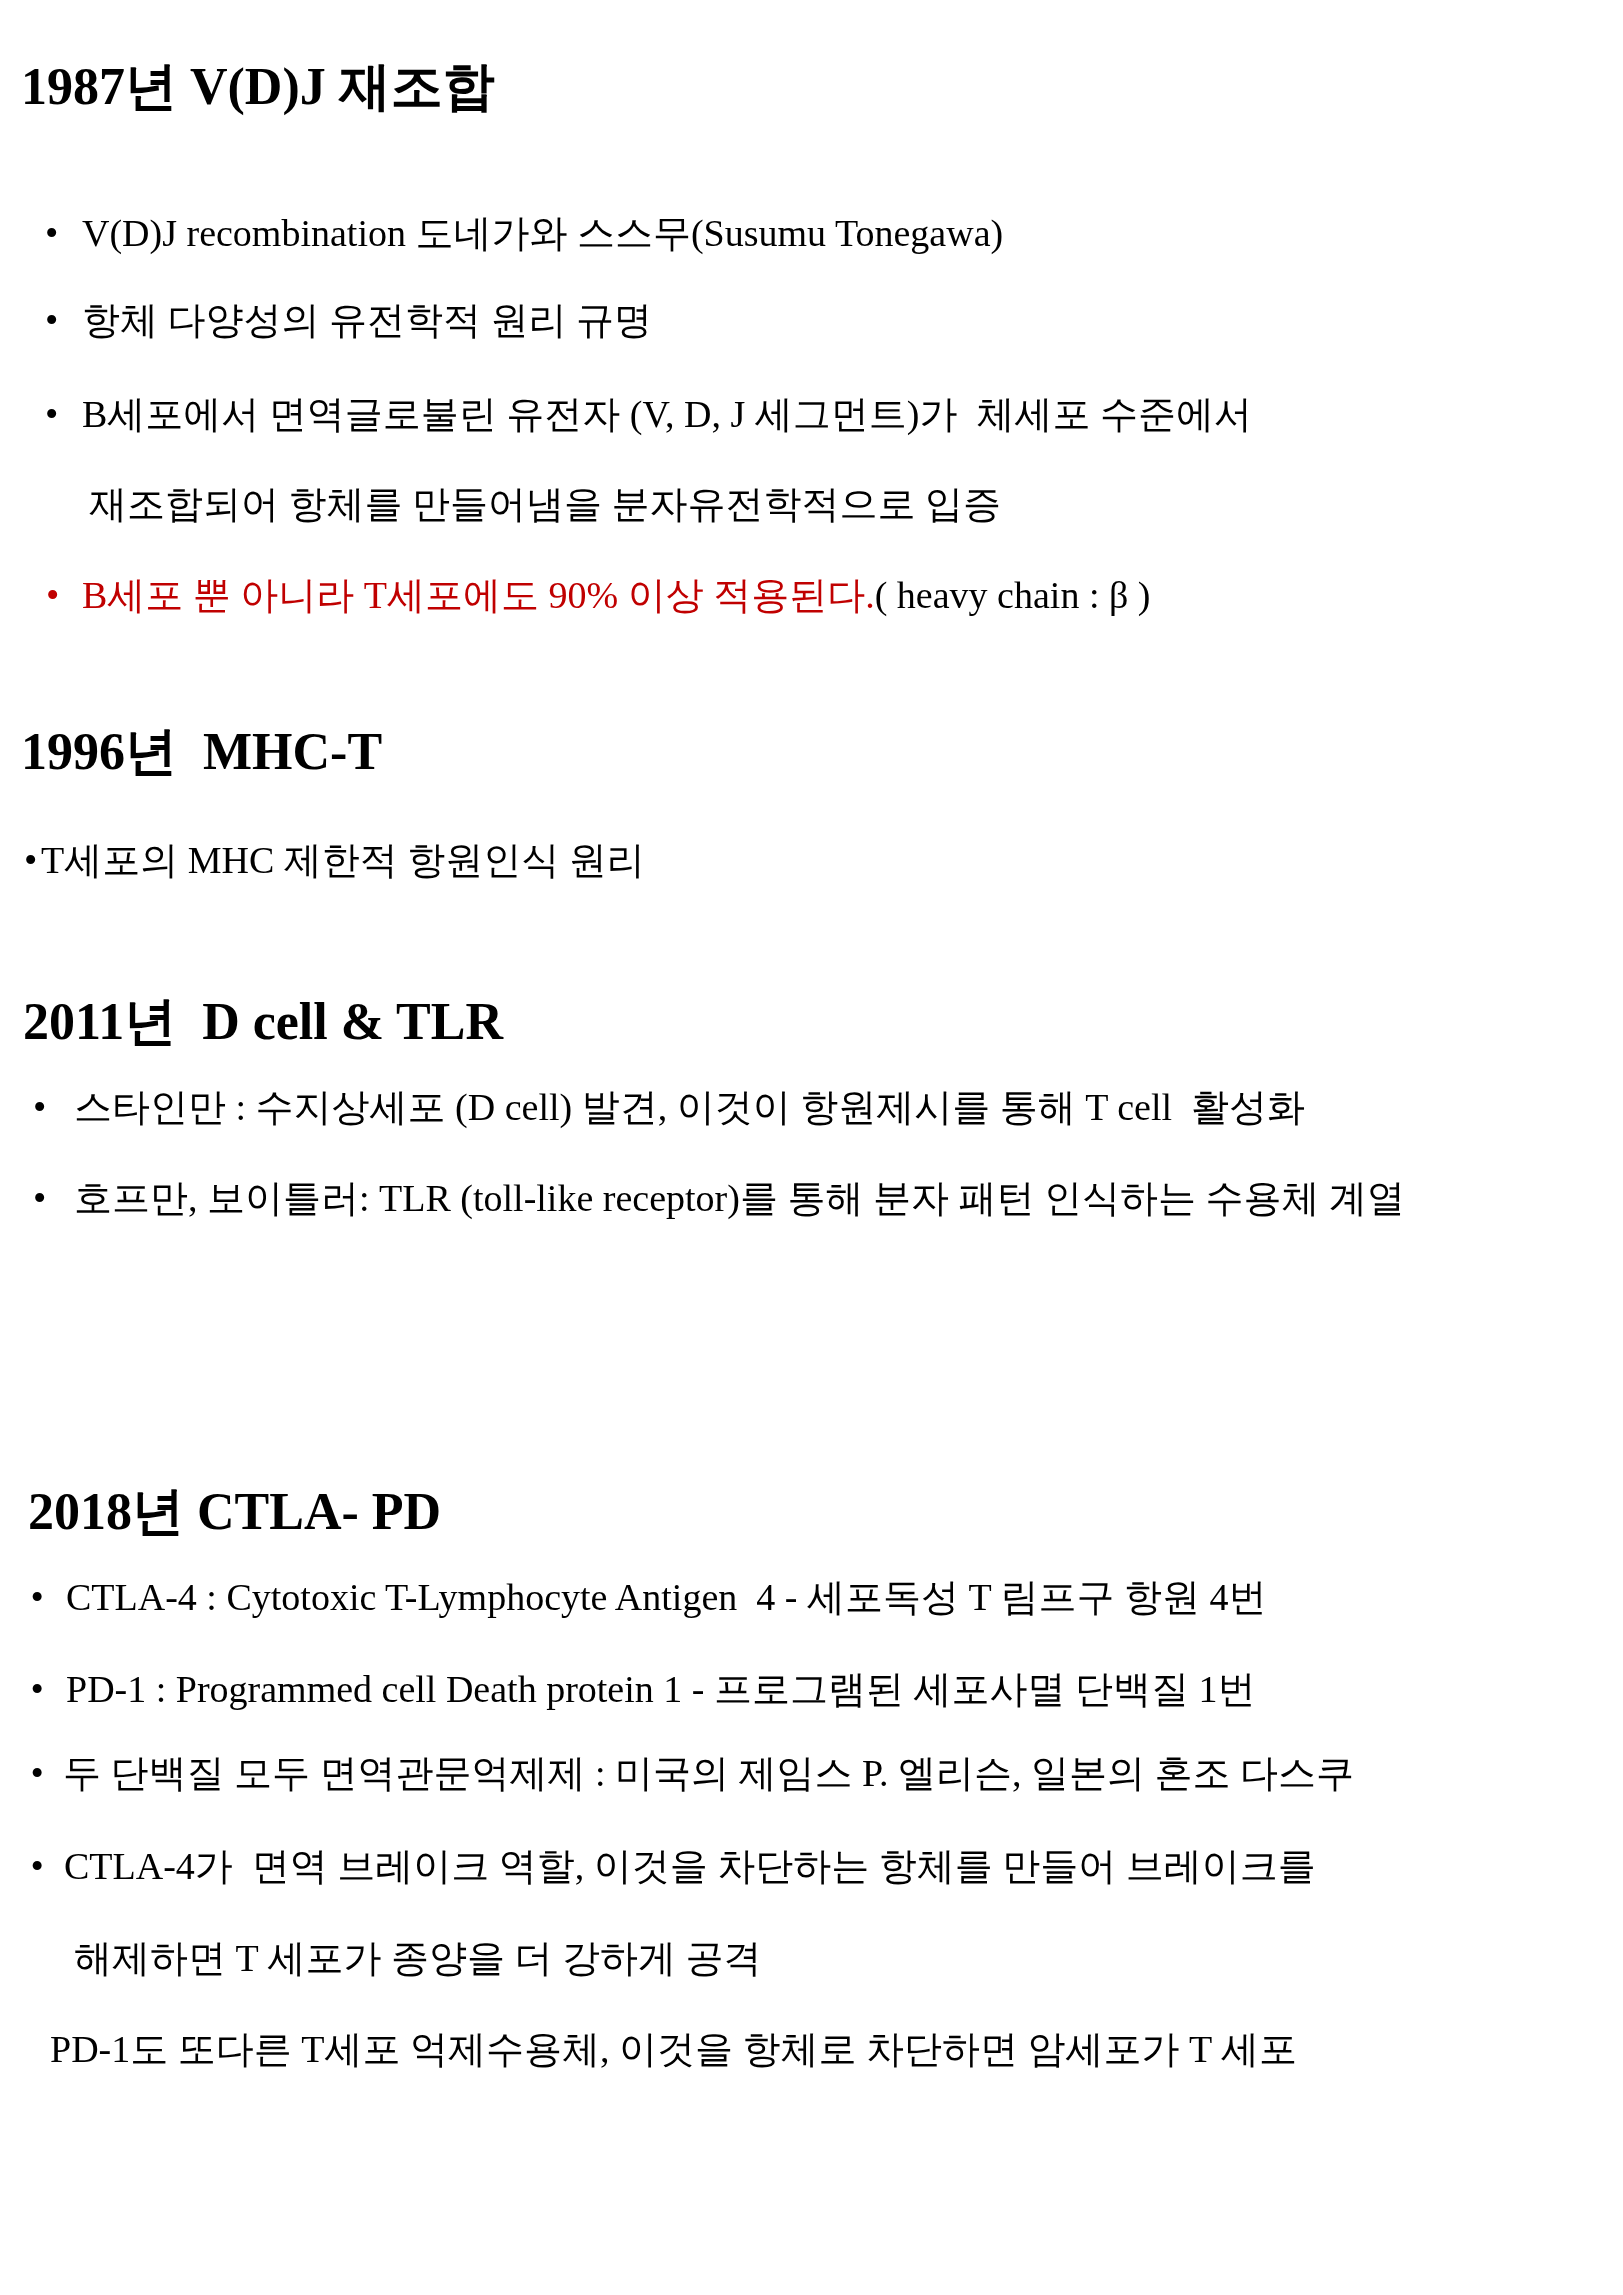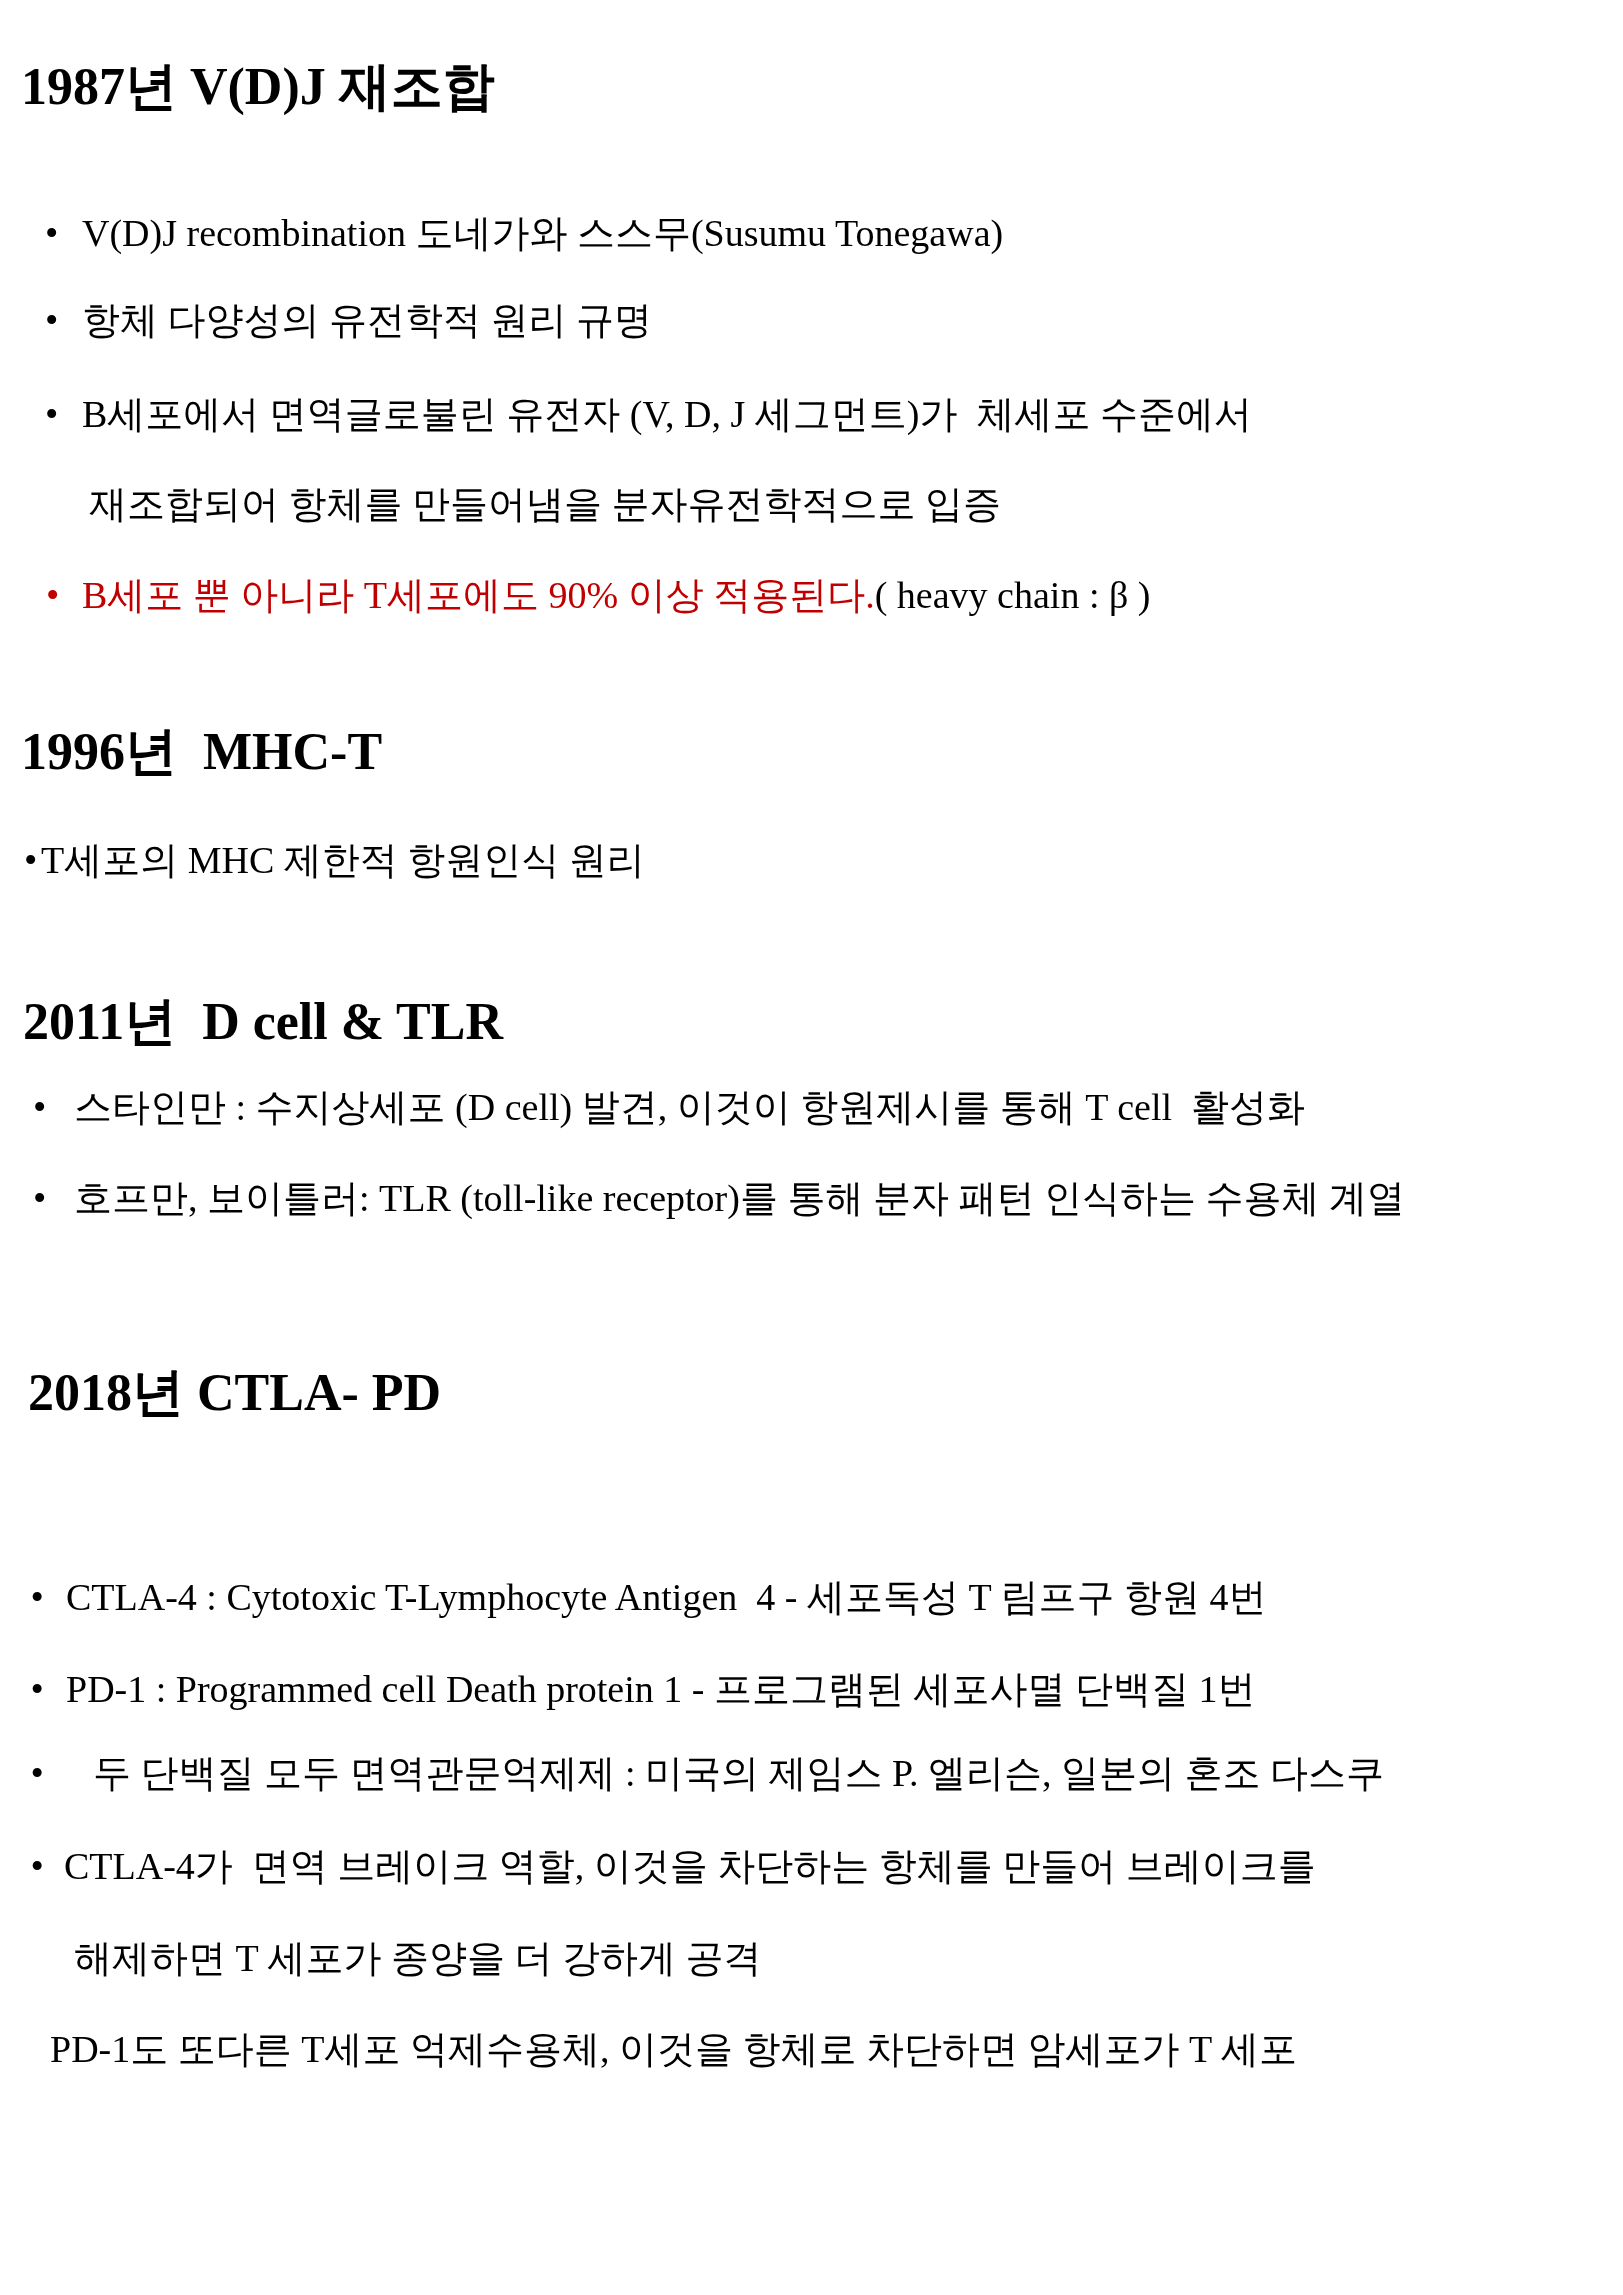--- a/index.html
+++ b/index.html
@@ -78,35 +78,35 @@
   <div class="row" style="top:1083px;">
     <span class="mk" style="left:33px;">•</span>
     <span class="tx" style="left:74px;">스타인만 : 수지상세포 (D cell) 발견, 이것이 항원제시를 통해 T cell  활성화</span>
   </div>
 
   <div class="row" style="top:1174px;">
     <span class="mk" style="left:33px;">•</span>
     <span class="tx" style="left:74px;">호프만, 보이틀러: TLR (toll-like receptor)를 통해 분자 패턴 인식하는 수용체 계열</span>
   </div>
 
-  <div class="heading" style="top:1363px;left:28px;">2018년 CTLA- PD</div>
+  <div class="heading" style="top:1482px;left:28px;">2018년 CTLA- PD</div>
 
   <div class="row" style="top:1573px;">
     <span class="mk" style="left:30.5px;">•</span>
     <span class="tx" style="left:66px;">CTLA-4 : Cytotoxic T-Lymphocyte Antigen  4 - 세포독성 T 림프구 항원 4번</span>
   </div>
 
   <div class="row" style="top:1665px;">
     <span class="mk" style="left:30.5px;">•</span>
     <span class="tx" style="left:66px;">PD-1 : Programmed cell Death protein 1 - 프로그램된 세포사멸 단백질 1번</span>
   </div>
 
   <div class="row" style="top:1749px;">
     <span class="mk" style="left:30.5px;">•</span>
-    <span class="tx" style="left:63px;margin-left:30px;">두 단백질 모두 면역관문억제제 : 미국의 제임스 P. 엘리슨, 일본의 혼조 다스쿠</span>
+    <span class="tx" style="left:63px;">두 단백질 모두 면역관문억제제 : 미국의 제임스 P. 엘리슨, 일본의 혼조 다스쿠</span>
   </div>
 
   <div class="row" style="top:1842px;">
     <span class="mk" style="left:30.5px;">•</span>
     <span class="tx" style="left:64px;">CTLA-4가  면역 브레이크 역할, 이것을 차단하는 항체를 만들어 브레이크를</span>
   </div>
 
   <div class="row" style="top:1934px;">
     <span class="tx" style="left:74px;">해제하면 T 세포가 종양을 더 강하게 공격</span>
   </div>

